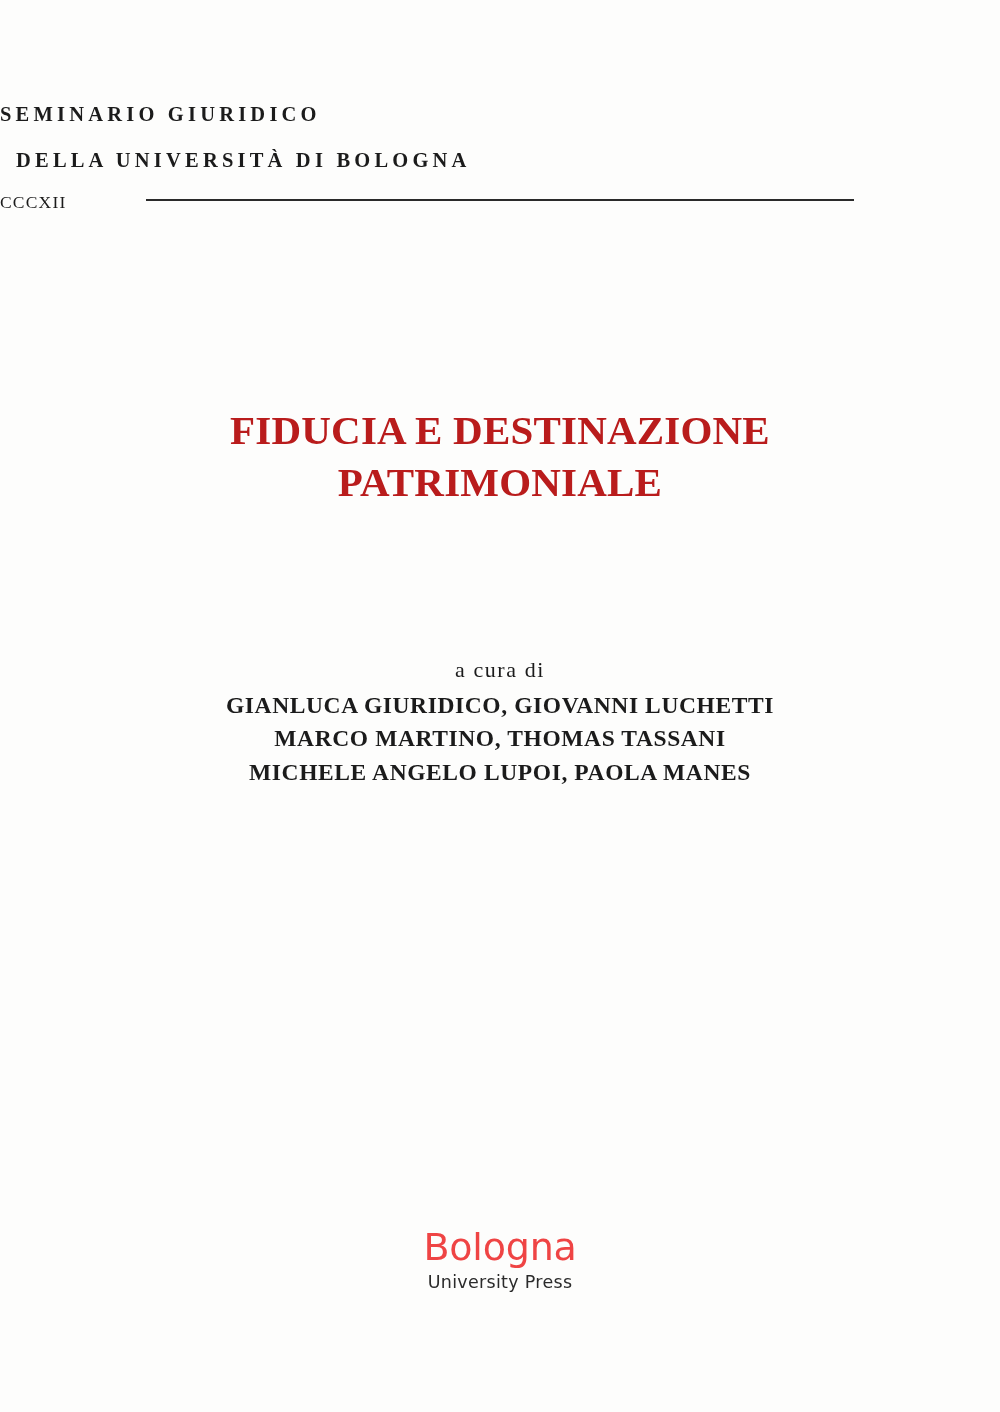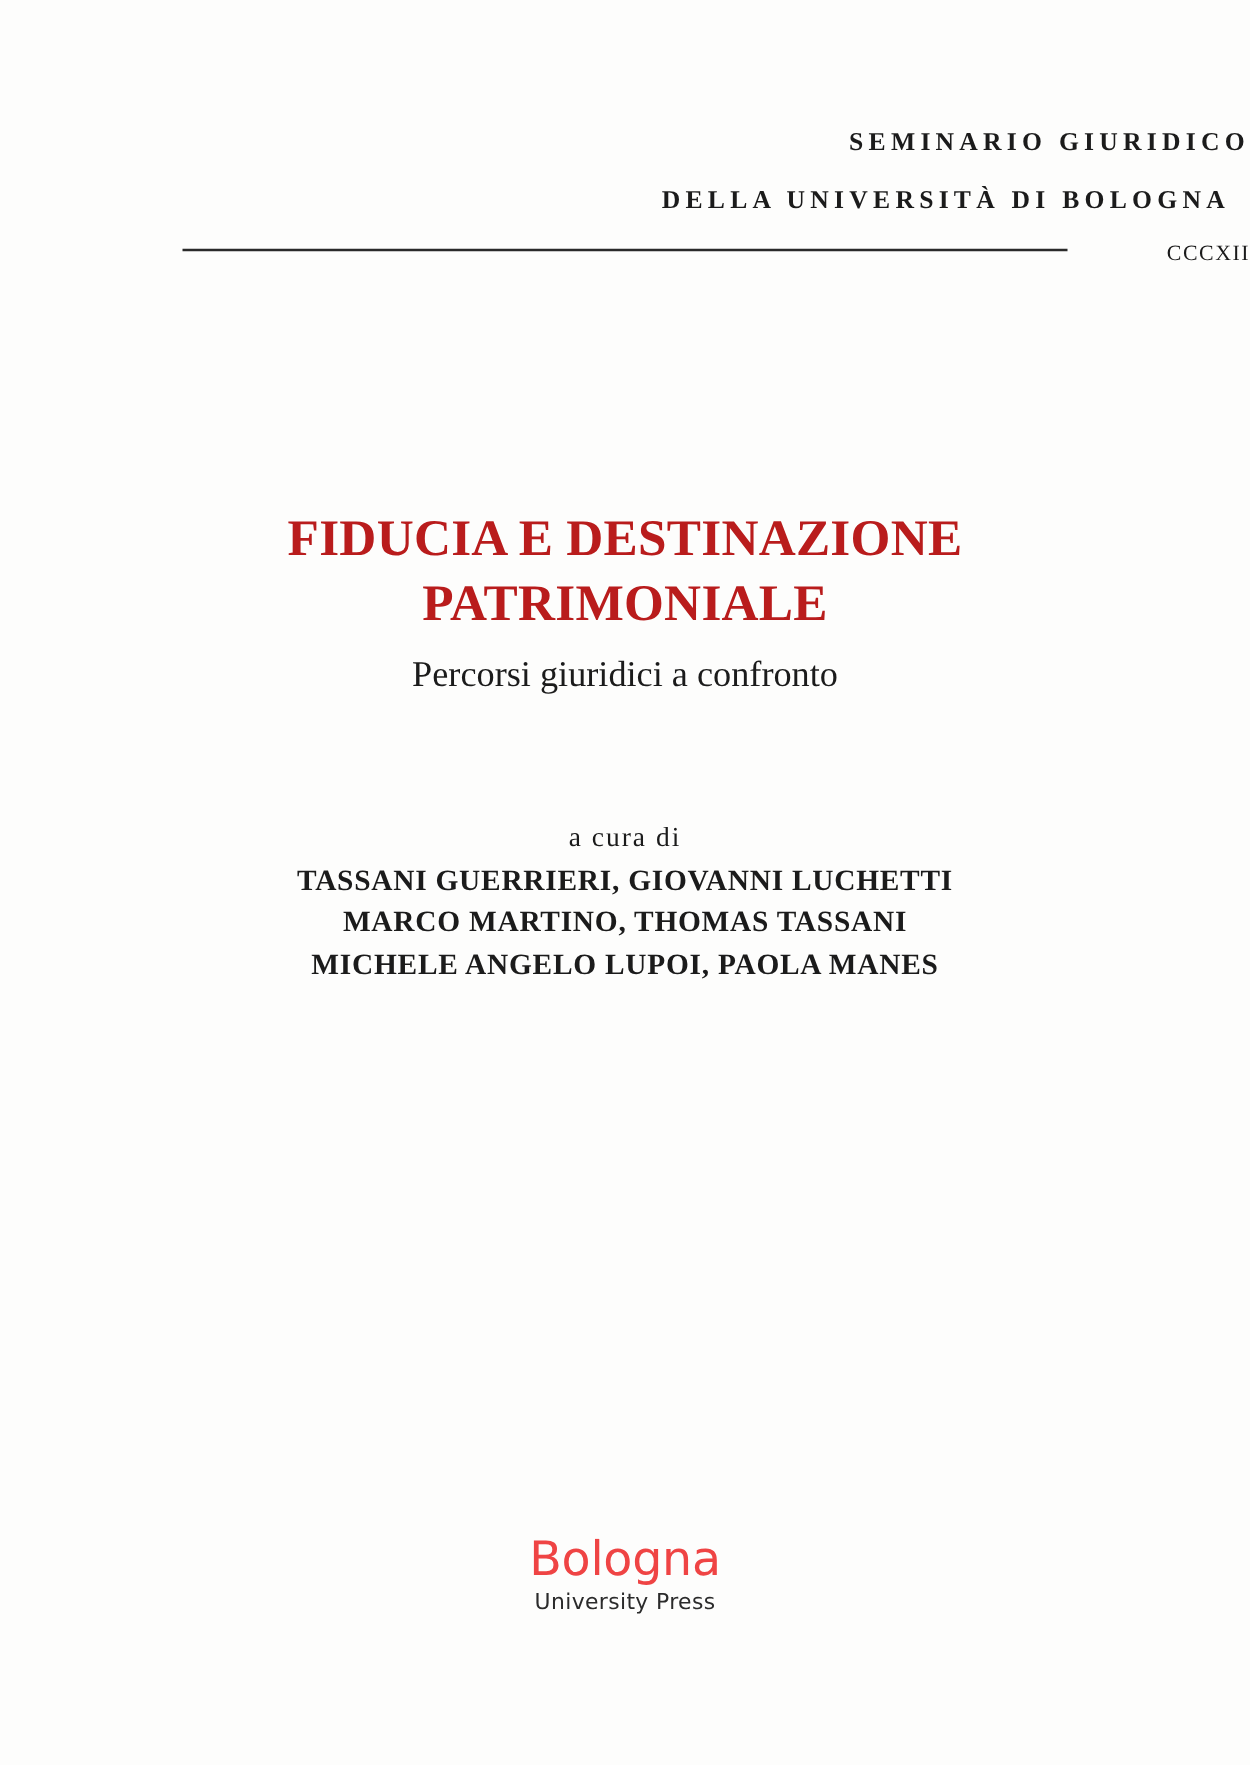--- a/index.html
+++ b/index.html
@@ -20,22 +20,21 @@
     inset: 0;
     background: #fdfdfc;
   }
 
   
   .series {
     position: absolute;
     top: 100px;
     left: 0;
     right: 0;
-    text-align: right;
-    padding-left: 12px;
+    text-align: left;
   }
   .series-line1 {
     font-family: "Liberation Serif", serif;
     font-weight: bold;
     font-size: 20.5px;
     letter-spacing: 4.2px;
     color: #1b1b1b;
     line-height: 1.45;
     margin: 0;
   }
@@ -151,26 +150,25 @@
     <p class="series-number">CCCXII</p>
   </div>
 
   <div class="rule"></div>
 
   <div class="title-block">
     <h1 class="title-main">
       <span>FIDUCIA E DESTINAZIONE</span><br>
       <span>PATRIMONIALE</span>
     </h1>
-    <p class="subtitle">Percorsi giuridici a confronto</p>
   </div>
 
   <div class="editors">
     <p class="editors-label">a cura di</p>
-    <p class="editors-line">TASSANI GUERRIERI, GIOVANNI LUCHETTI</p>
+    <p class="editors-line">GIANLUCA GIURIDICO, GIOVANNI LUCHETTI</p>
     <p class="editors-line">MARCO MARTINO, THOMAS TASSANI</p>
     <p class="editors-line">MICHELE ANGELO LUPOI, PAOLA MANES</p>
   </div>
 
   <div class="publisher">
     <p class="publisher-name">Bologna</p>
     <p class="publisher-sub">University Press</p>
   </div>
 
 </div>

